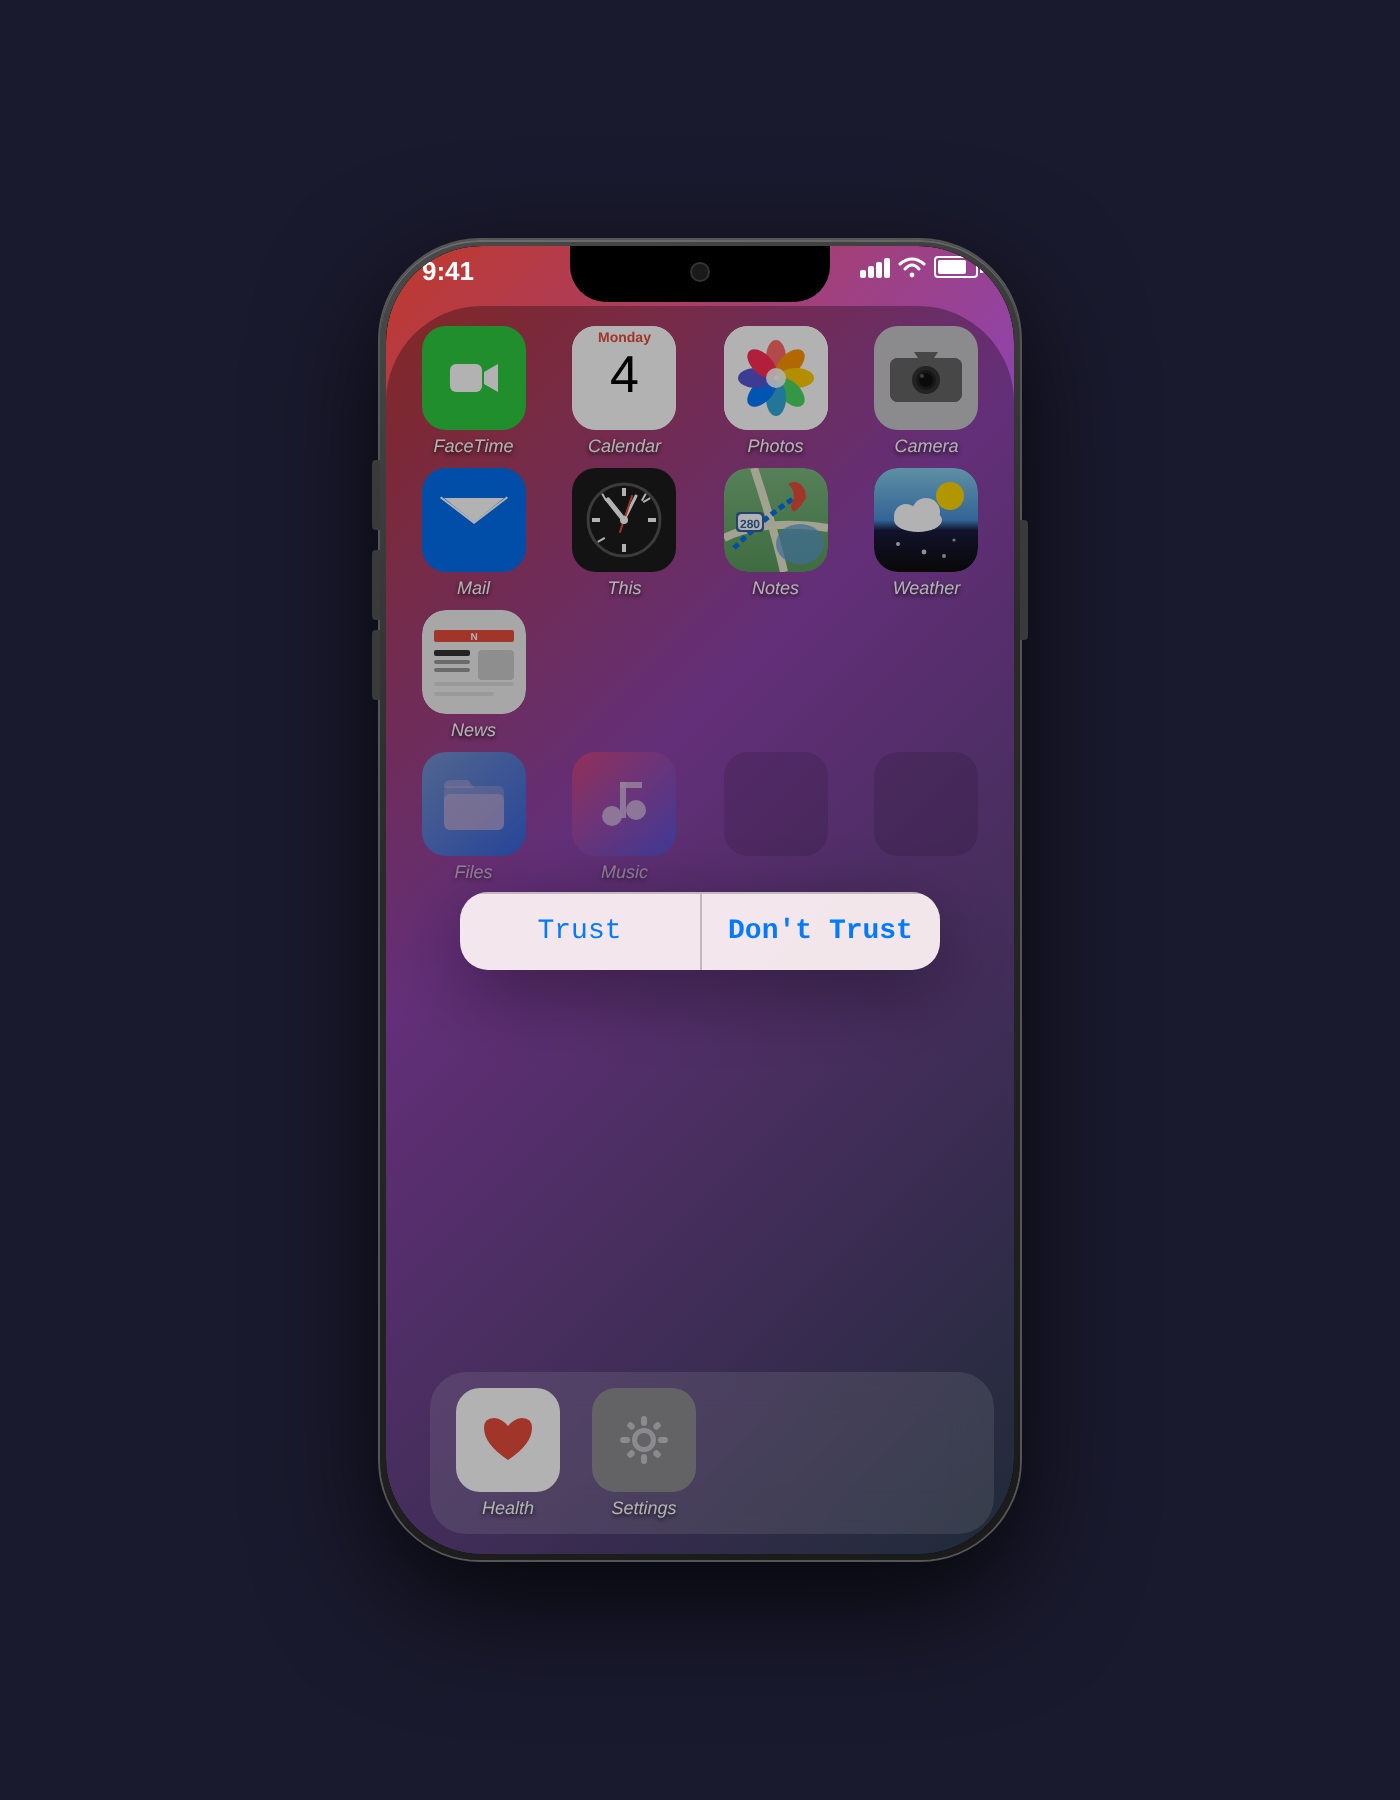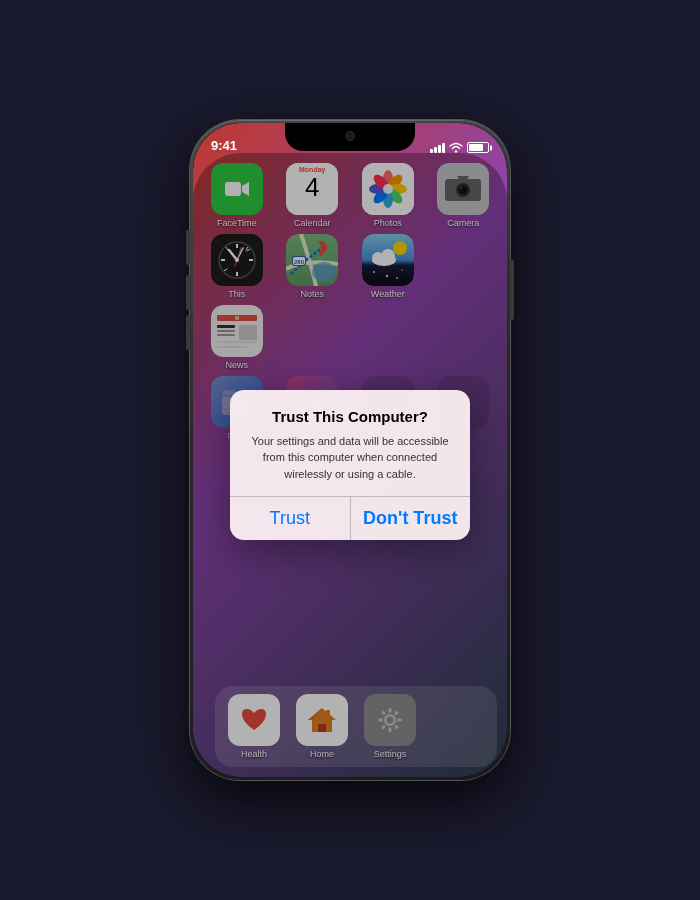--- a/index.html
+++ b/index.html
@@ -94,21 +94,21 @@
     }
 
     
     .status-bar {
       position: absolute;
       top: 0;
       left: 0;
       right: 0;
       height: 30px;
       display: flex;
-      align-items: flex-end;
+      align-items: flex-start;
       justify-content: space-between;
       padding: 5px 18px 0;
       z-index: 50;
       color: white;
       font-size: 11px;
       font-weight: 600;
     }
 
     .status-time {
       font-size: 13px;
@@ -201,20 +201,21 @@
       position: relative;
       overflow: hidden;
     }
 
     .app-label {
       color: white;
       font-size: 9px;
       font-weight: 400;
       text-shadow: 0 1px 2px rgba(0,0,0,0.8);
       text-align: left;
+      font-style: italic;
     }
 
     
     .facetime-icon { background: #2ecc40; }
 
     
     .alert-overlay {
       position: absolute;
       top: 0;
       left: 0;
@@ -256,26 +257,26 @@
 
     .alert-buttons {
       display: flex;
       border-top: 0.5px solid rgba(0,0,0,0.2);
     }
 
     .alert-btn {
       flex: 1;
       padding: 11px 8px;
       text-align: center;
-      font-size: 18px;
+      font-size: 14px;
       color: #007AFF;
       cursor: pointer;
       background: transparent;
       border: none;
-      font-family: Liberation Sans, sans-serif;
+      font-family: Liberation Mono, monospace;
     }
 
     .alert-btn:first-child {
       border-right: 0.5px solid rgba(0,0,0,0.2);
     }
 
     .alert-btn.trust {
       color: #007AFF;
       font-weight: 400;
     }
@@ -548,20 +549,31 @@
                 <circle cx="18" cy="16" r="3.5" fill="#111"></circle>
                 <circle cx="16" cy="14" r="1" fill="rgba(255,255,255,0.3)"></circle>
               </svg>
             </div>
             <span class="app-label">Camera</span>
           </div>
         </div>
 
         <div class="app-grid">
 
+          <div class="app-icon">
+            <div class="app-icon-img mail-inner">
+              <svg width="34" height="26" viewBox="0 0 34 26">
+                <rect width="34" height="26" rx="2" fill="#0070f0"></rect>
+                <path d="M0 2 L17 15 L34 2" stroke="white" stroke-width="2" fill="none"></path>
+                <path d="M0 2 L17 15 L34 2 L34 26 L0 26 Z" fill="#0070f0"></path>
+                <path d="M2 2 L32 2 L17 14 Z" fill="white"></path>
+              </svg>
+            </div>
+            <span class="app-label">Mail</span>
+          </div>
 
           <div class="app-icon">
             <div class="app-icon-img clock-inner">
               <svg width="40" height="40" viewBox="0 0 40 40">
                 <circle cx="20" cy="20" r="18" fill="#1c1c1c" stroke="#555" stroke-width="1.5"></circle>
 
                 <line x1="20" y1="4" x2="20" y2="8" stroke="white" stroke-width="2"></line>
                 <line x1="20" y1="32" x2="20" y2="36" stroke="white" stroke-width="2"></line>
                 <line x1="4" y1="20" x2="8" y2="20" stroke="white" stroke-width="2"></line>
                 <line x1="32" y1="20" x2="36" y2="20" stroke="white" stroke-width="2"></line>
@@ -697,59 +709,39 @@
           <div class="app-icon">
             <div class="app-icon-img" style="background:rgba(0,0,0,0.2);"></div>
           </div>
           <div class="app-icon">
             <div class="app-icon-img" style="background:rgba(0,0,0,0.2);"></div>
           </div>
         </div>
 
         <div class="alert-overlay">
           <div class="alert-dialog">
-            <div class="alert-content">
-              <div class="alert-title">Trust This Computer?</div>
-              <div class="alert-message">Your settings and data will be accessible from this computer when connected wirelessly or using a cable.</div>
-            </div>
             <div class="alert-buttons">
               <button class="alert-btn trust">Trust</button>
               <button class="alert-btn dont-trust">Don't Trust</button>
             </div>
           </div>
         </div>
 
         <div class="dock">
 
           <div class="app-icon">
             <div class="app-icon-img health-inner">
               <svg width="36" height="36" viewBox="0 0 36 36">
                 <rect width="36" height="36" rx="8" fill="white"></rect>
                 <path d="M18 28 Q6 20 6 12 Q6 7 11 7 Q14.5 7 18 11 Q21.5 7 25 7 Q30 7 30 12 Q30 20 18 28 Z" fill="#e74c3c"></path>
               </svg>
             </div>
             <span class="app-label">Health</span>
           </div>
 
-          <div class="app-icon">
-            <div class="app-icon-img home-inner">
-              <svg width="36" height="36" viewBox="0 0 36 36">
-                <rect width="36" height="36" rx="8" fill="white"></rect>
-
-                <polygon points="18,6 4,18 8,18 8,30 16,30 16,22 20,22 20,30 28,30 28,18 32,18" fill="#e67e22"></polygon>
-
-                <rect x="22" y="8" width="4" height="8" fill="#e67e22"></rect>
-
-                <rect x="14" y="22" width="8" height="8" rx="1" fill="#c0392b"></rect>
-
-                <polygon points="18,6 4,18 8,18" fill="#d35400" opacity="0.5"></polygon>
-              </svg>
-            </div>
-            <span class="app-label">Home</span>
-          </div>
 
 
           <div class="app-icon">
             <div class="app-icon-img settings-inner">
               <svg width="36" height="36" viewBox="0 0 36 36">
                 <rect width="36" height="36" rx="8" fill="#8e8e93"></rect>
 
                 <circle cx="18" cy="18" r="6" fill="#c7c7cc" stroke="#c7c7cc" stroke-width="0"></circle>
                 <circle cx="18" cy="18" r="3.5" fill="#8e8e93"></circle>
 

